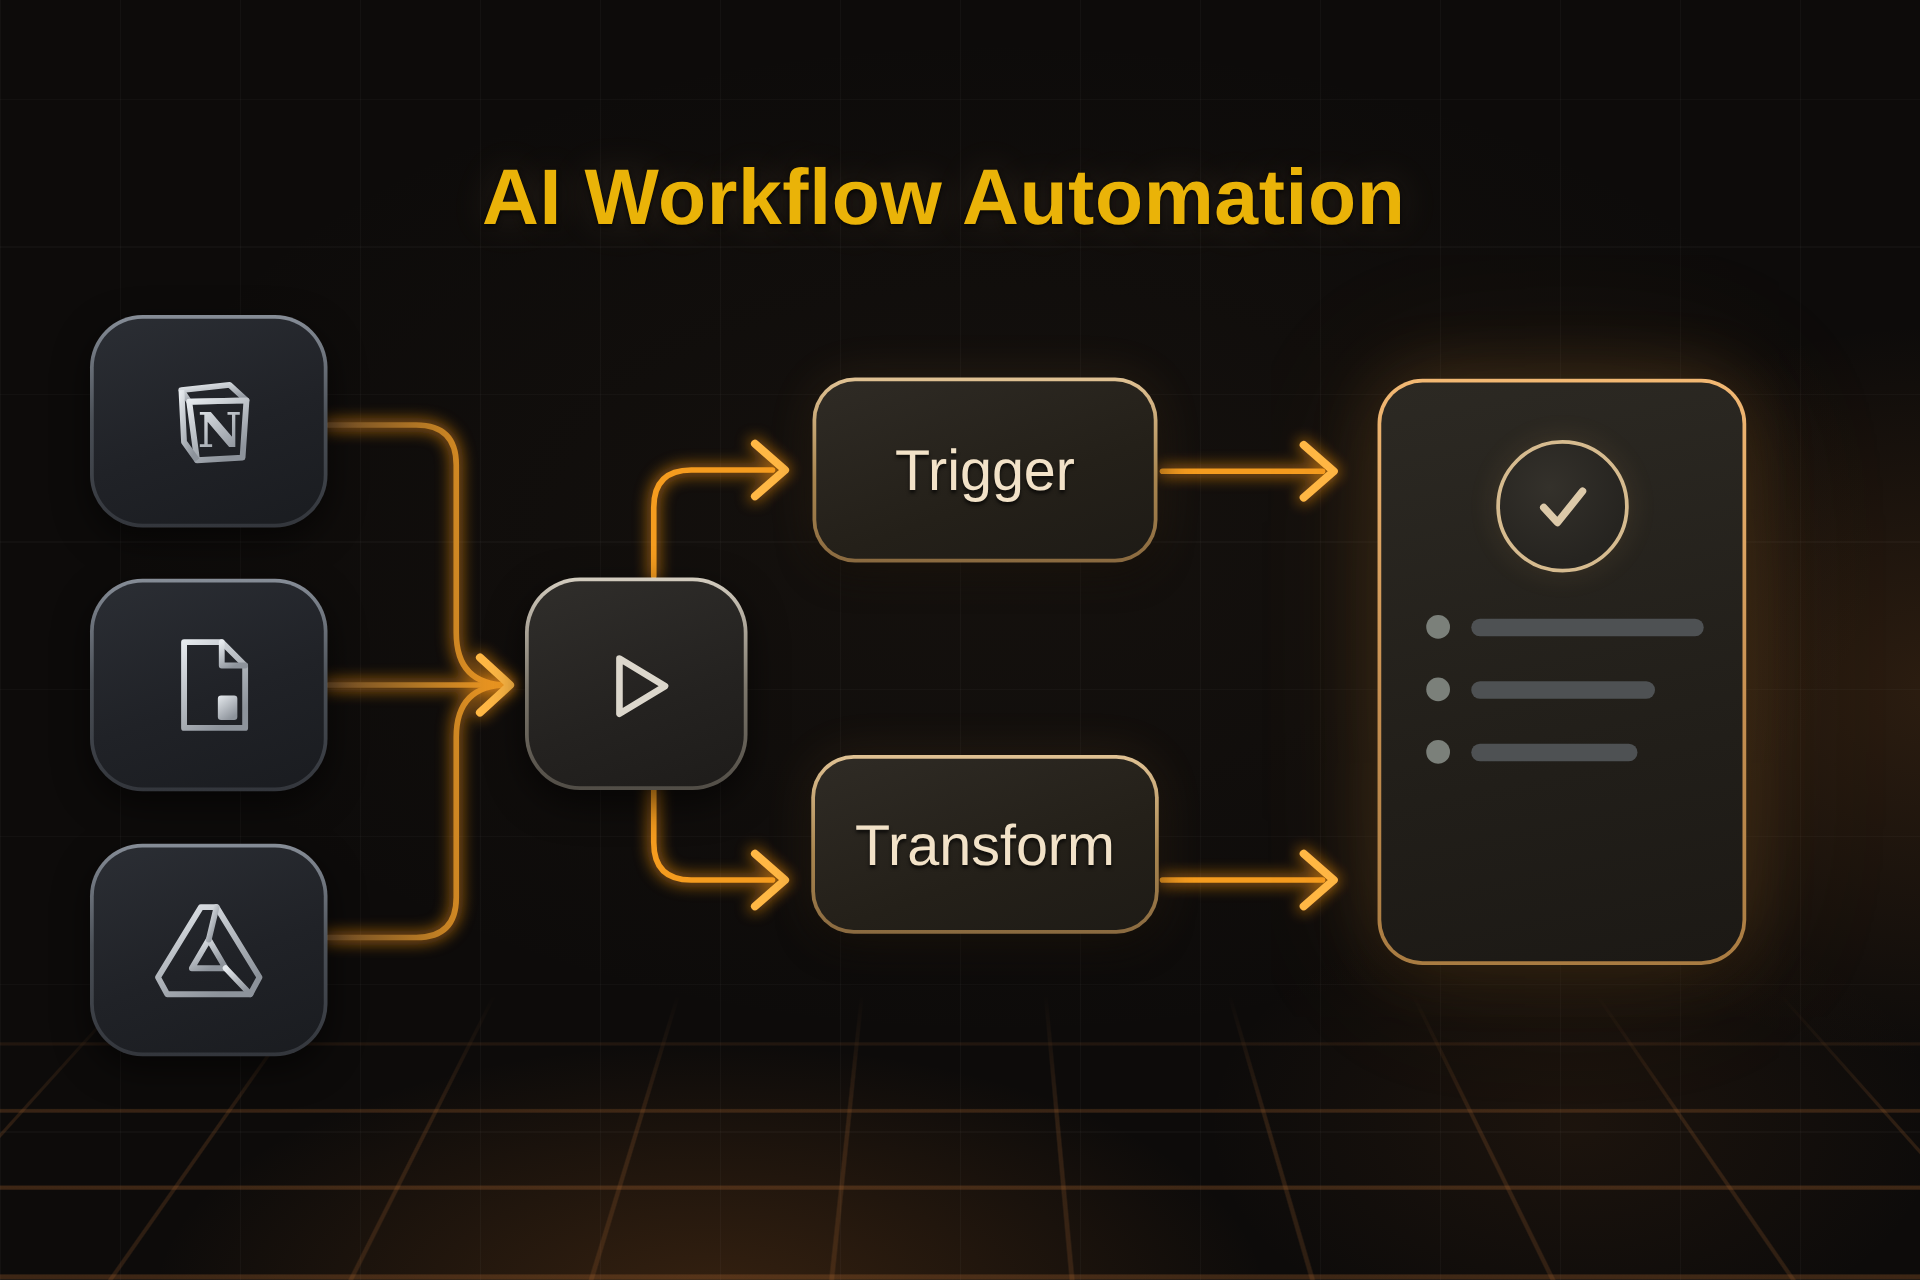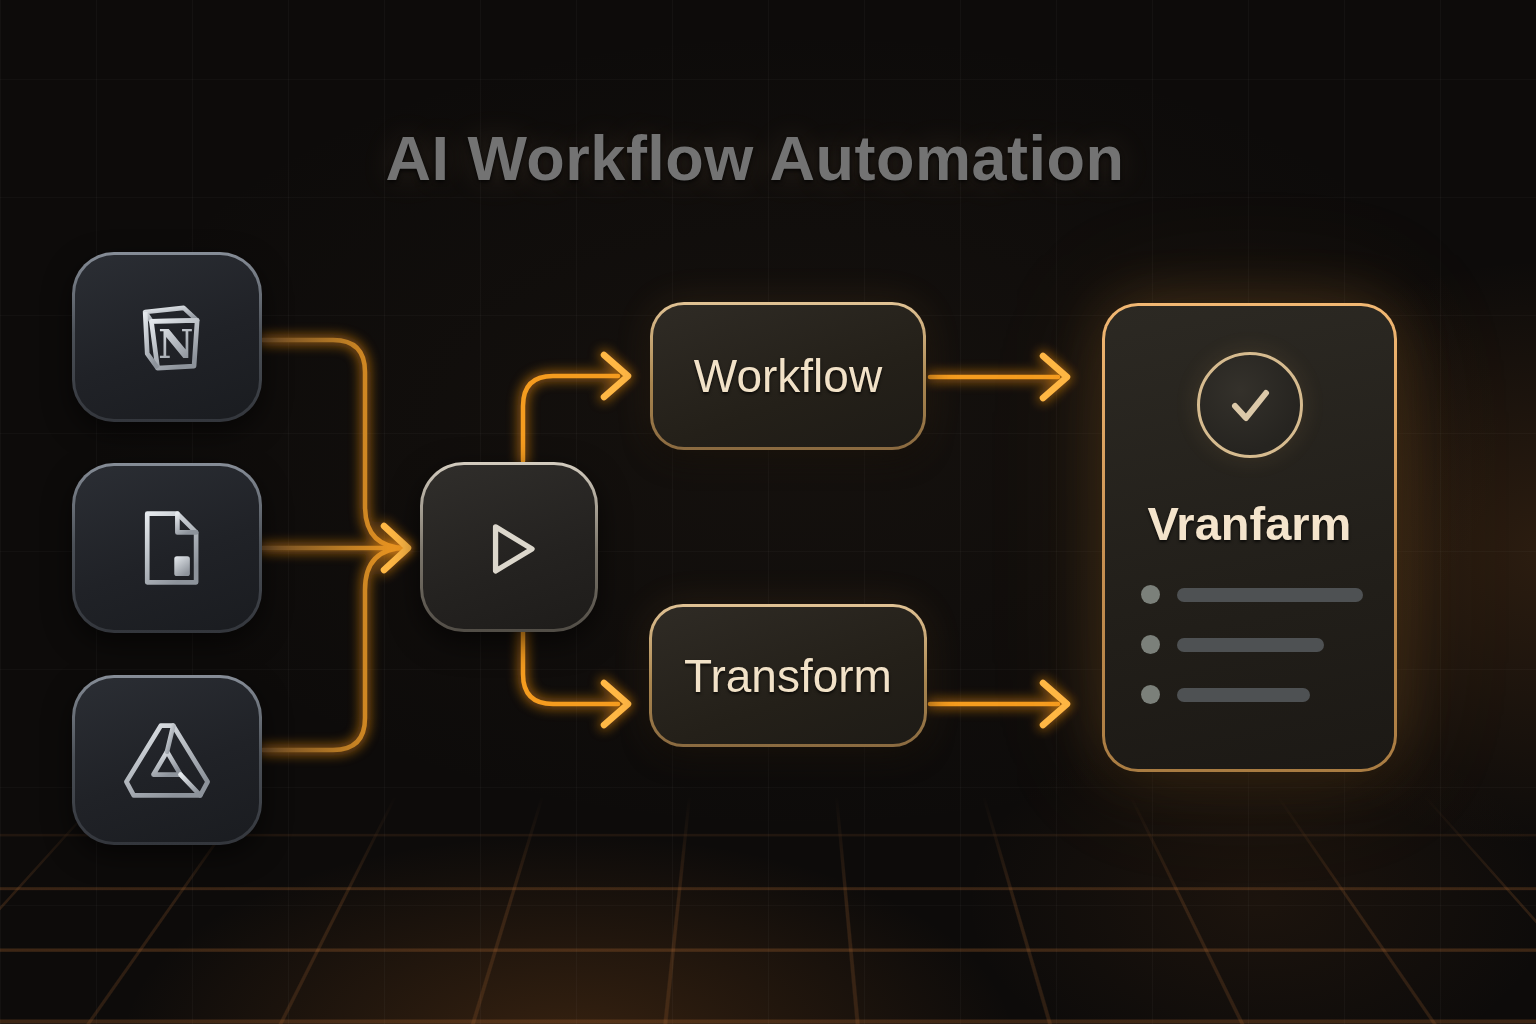--- a/index.html
+++ b/index.html
@@ -29,21 +29,21 @@
     position:absolute;left:-22%;width:144%;top:796px;height:460px;z-index:0;pointer-events:none;
     transform:perspective(620px) rotateX(40deg);transform-origin:50% 0;
     background:
       repeating-linear-gradient(0deg, transparent 0 56px, rgba(170,100,45,.30) 56px 59px),
       repeating-linear-gradient(90deg, transparent 0 144px, rgba(160,95,45,.22) 144px 147px);
     -webkit-mask-image:linear-gradient(180deg, transparent 0, #000 26%);
             mask-image:linear-gradient(180deg, transparent 0, #000 26%);
   }
   .page-title{
     position:absolute;left:0;right:26px;top:122px;z-index:2;text-align:center;
-    font-size:63px;font-weight:700;letter-spacing:.5px;color:#737373;
+    font-size:63px;font-weight:700;letter-spacing:.5px;color:#eab308;
     text-shadow:0 2px 4px rgba(0,0,0,.75), 0 0 34px rgba(255,214,160,.14);
   }
   
   .frame{position:absolute;z-index:2;padding:3px;box-sizing:border-box;}
   .inner{width:100%;height:100%;box-sizing:border-box;display:flex;align-items:center;justify-content:center;}
   .tile{left:72px;width:190px;height:170px;border-radius:42px;
     background:linear-gradient(180deg,#868d97,#4b5057 48%,#33363c);
     box-shadow:0 10px 28px rgba(0,0,0,.55);}
   .tile .inner{border-radius:39px;background:linear-gradient(160deg,#2b2e34,#202227 55%,#1a1c20);}
   .tile-1{top:252px}.tile-2{top:463px}.tile-3{top:675px}
@@ -208,38 +208,37 @@
   <div class="frame play-node">
     <div class="inner">
       <svg class="icon-svg" width="96" height="96" viewBox="0 0 100 100">
         <path d="M 36 29 L 74 52 L 36 75 Z" fill="none" stroke="#dcd7cc" stroke-width="5.5" stroke-linejoin="round"></path>
       </svg>
     </div>
   </div>
 
   <div class="frame step step-trigger">
     <div class="inner">
-      <span class="step-label">Workflow</span>
+      <span class="step-label">Trigger</span>
     </div>
   </div>
 
   <div class="frame step step-transform">
     <div class="inner">
       <span class="step-label">Transform</span>
     </div>
   </div>
 
   <div class="frame card">
     <div class="inner">
       <div class="check-wrap">
         <svg class="icon-svg" width="64" height="64" viewBox="0 0 64 64">
           <path d="M 17 33 L 28 45 L 48 20" fill="none" stroke="#dcc9a9" stroke-width="6" stroke-linecap="round" stroke-linejoin="round"></path>
         </svg>
       </div>
-      <div class="card-name">Vranfarm</div>
       <div class="card-list">
         <div class="list-row">
           <span class="bullet"></span>
           <span class="bar" style="width:186px"></span>
         </div>
         <div class="list-row">
           <span class="bullet"></span>
           <span class="bar" style="width:147px"></span>
         </div>
         <div class="list-row">

